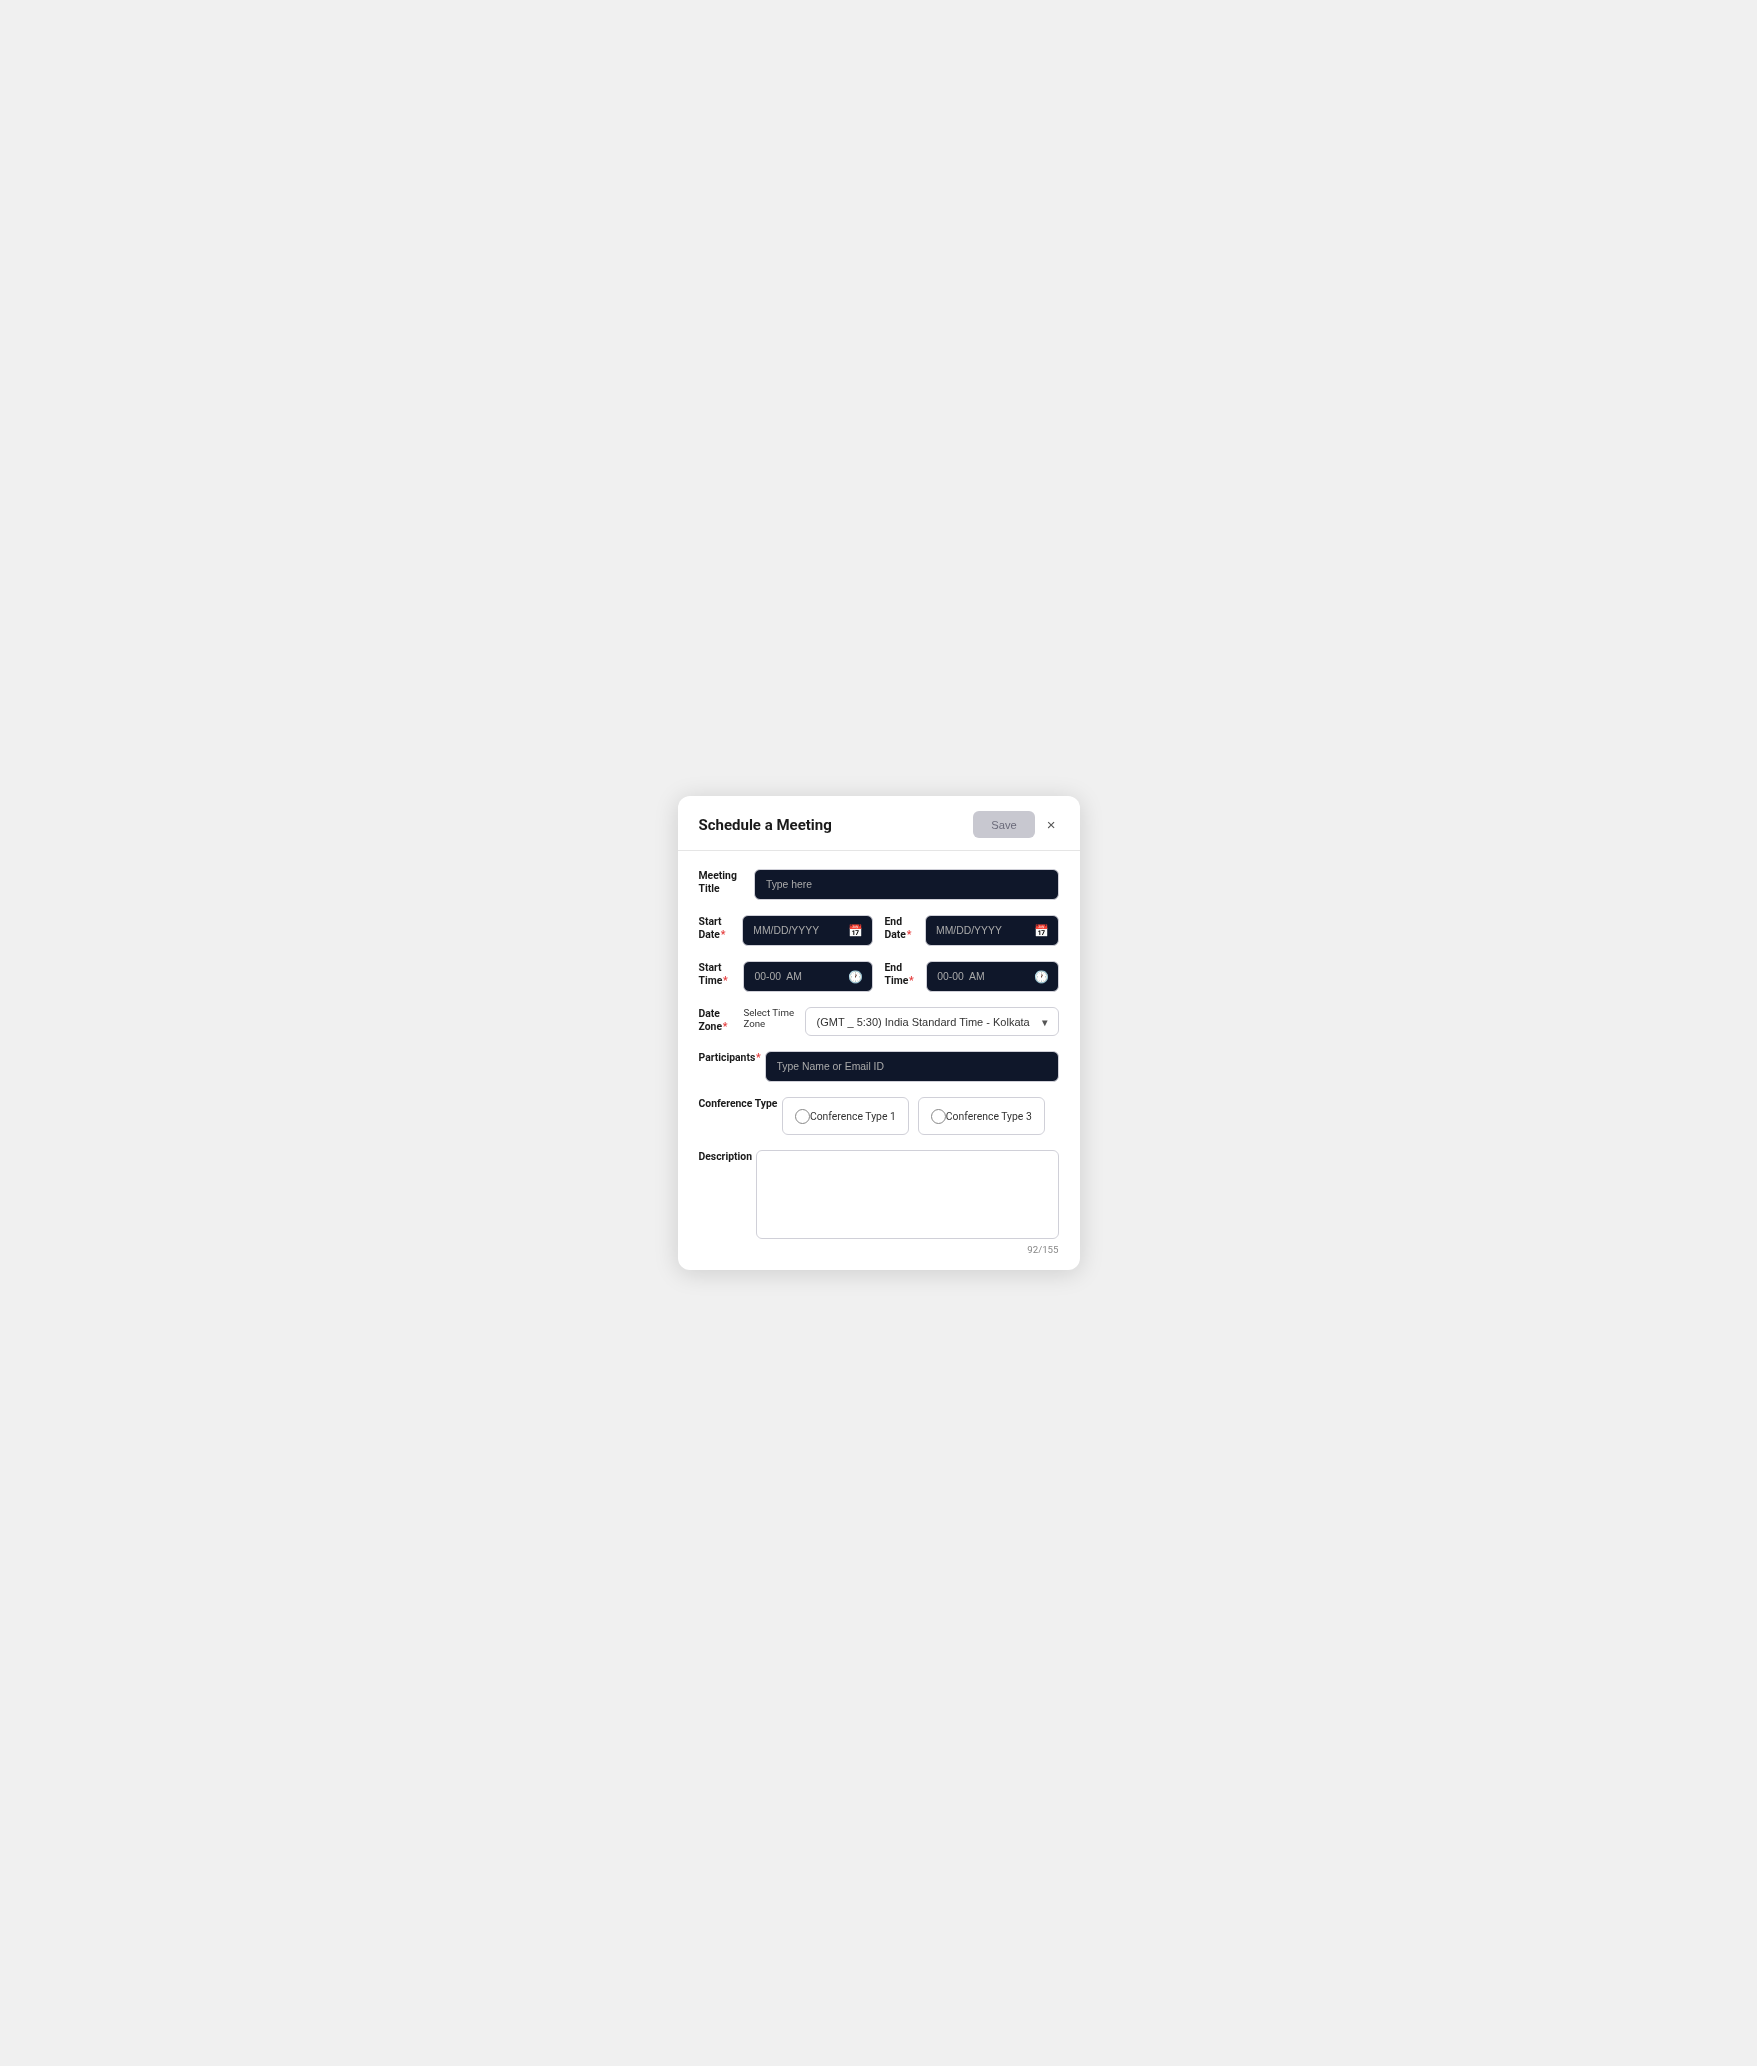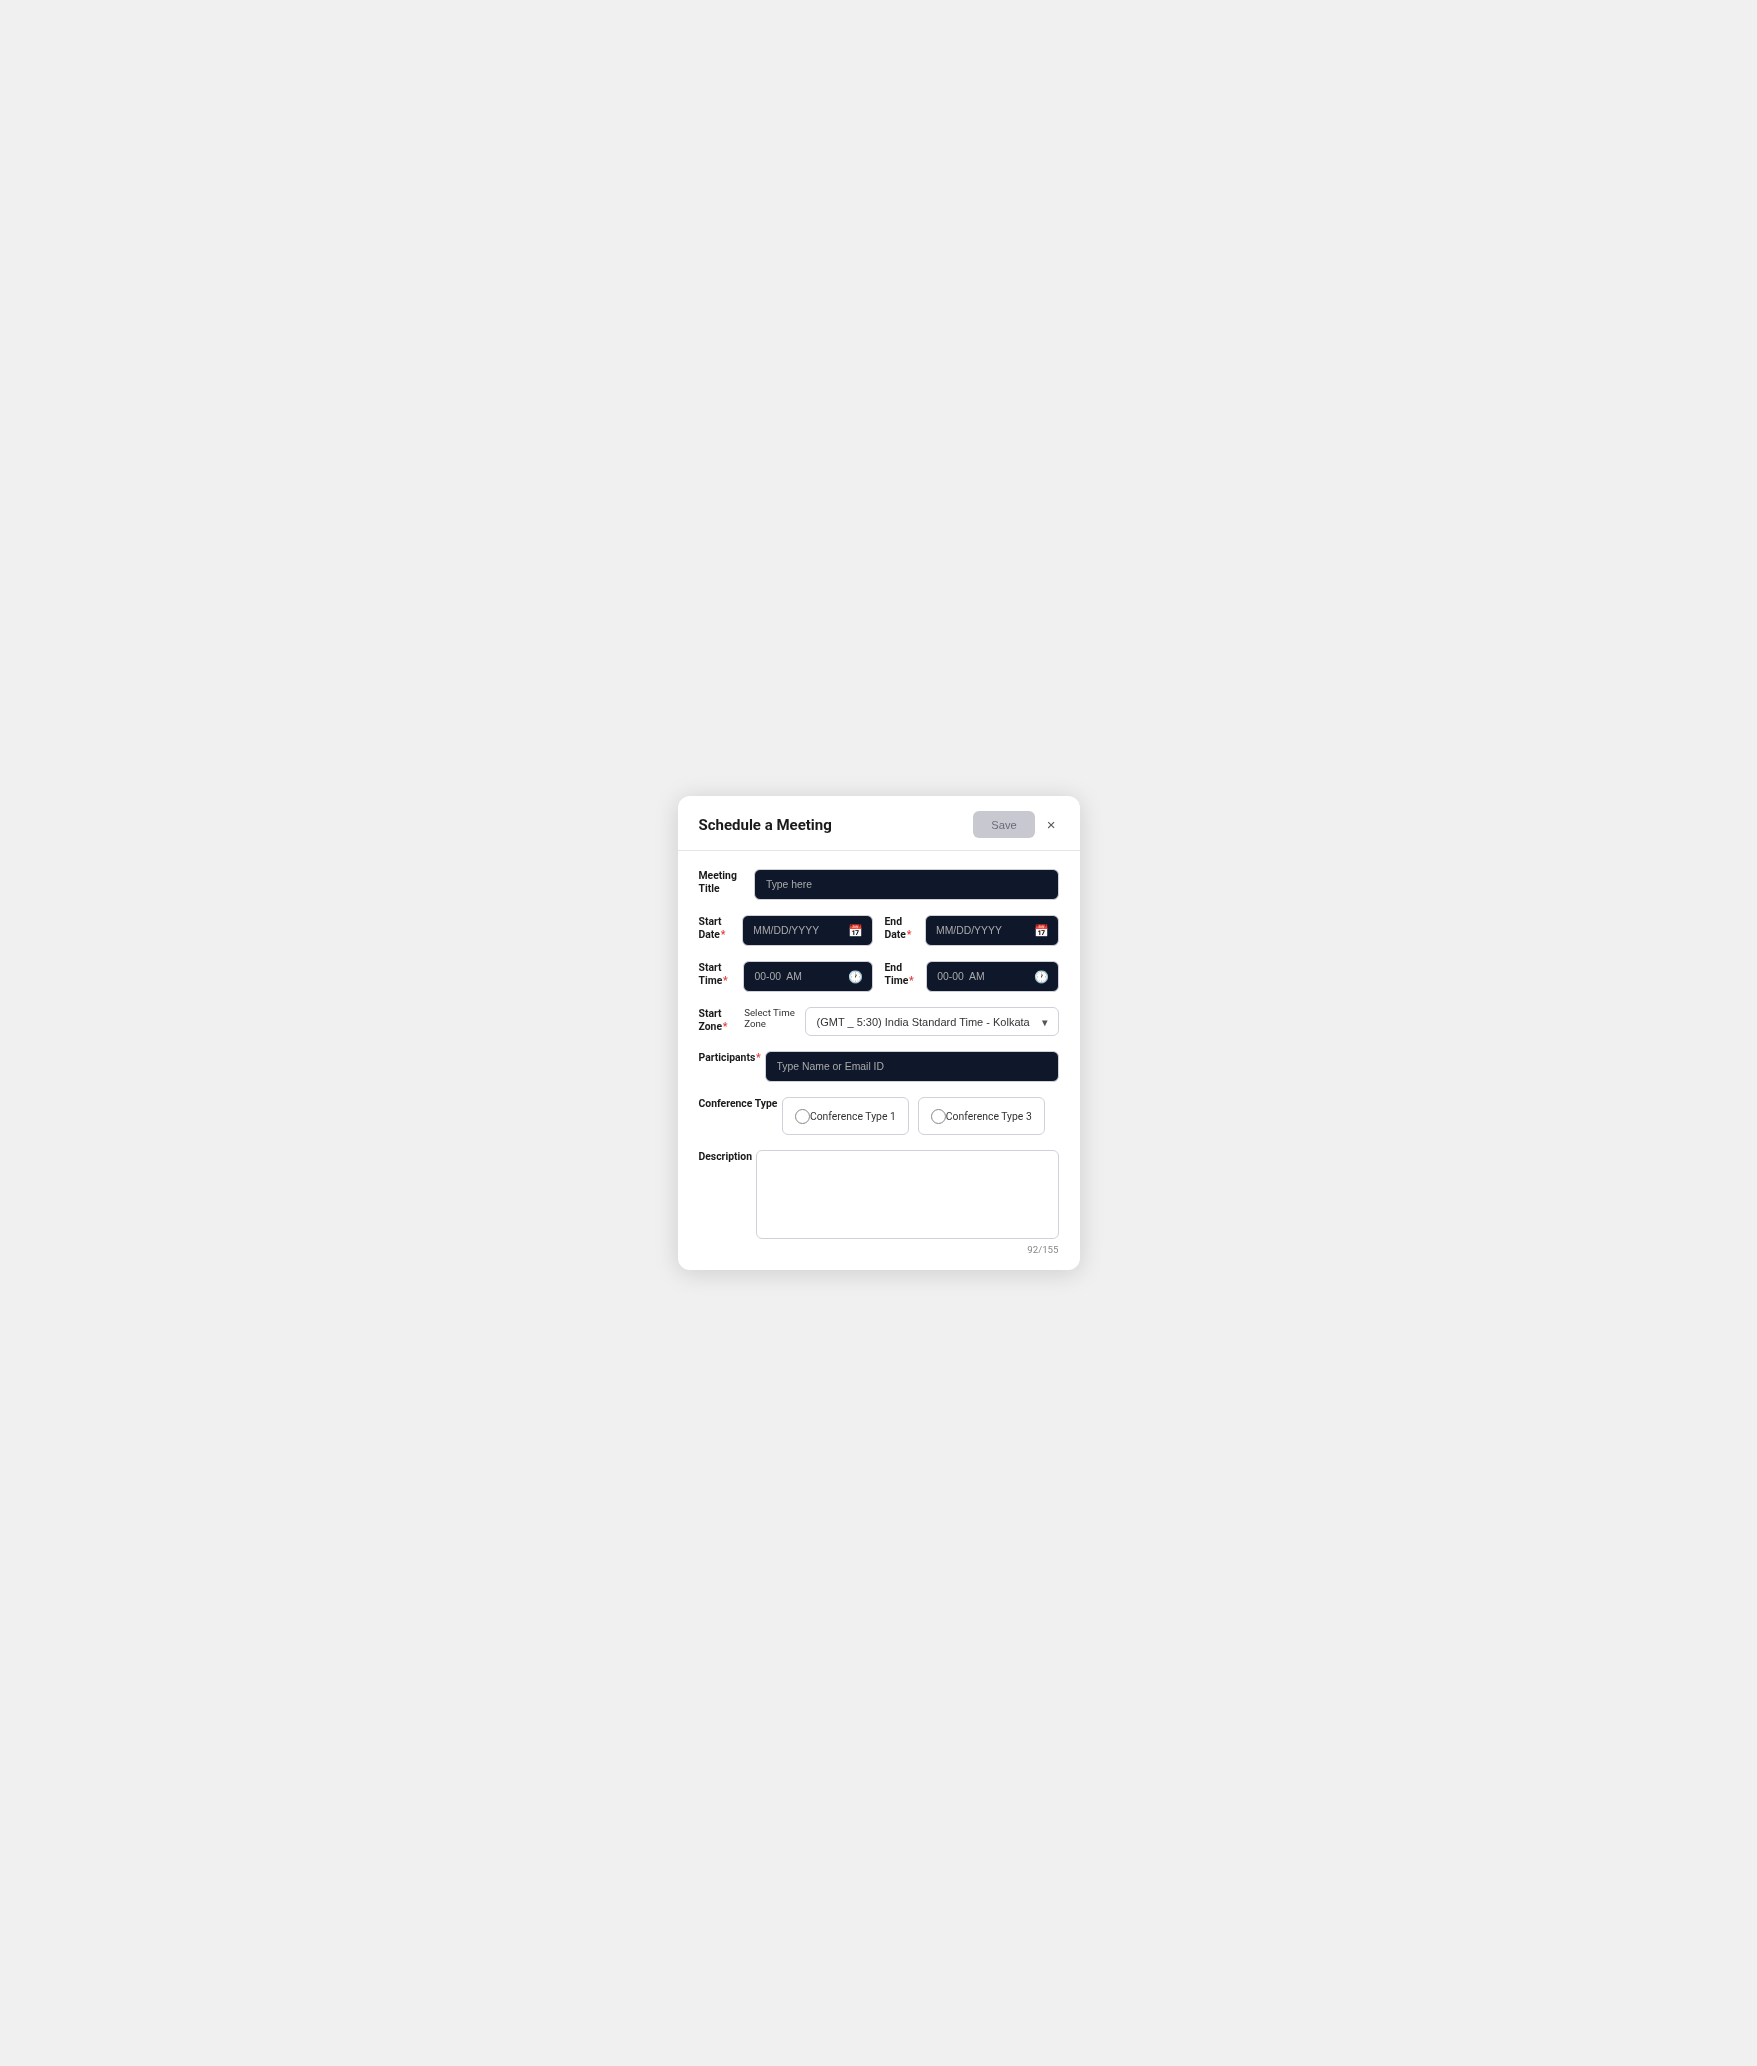--- a/index.html
+++ b/index.html
@@ -277,21 +277,21 @@
         </label>
         <div class="input-with-icon">
           <input class="form-input" type="text" placeholder="00-00  AM" style="">
           <span class="input-icon">🕐</span>
         </div>
       </div>
     </div>
 
     <div class="form-group">
       <label class="form-label">
-        <span>Start Zone</span><span class="required-star">*</span>
+        <span>Date Zone</span><span class="required-star">*</span>
       </label>
       <span class="section-sublabel">Select Time Zone</span>
       <div class="timezone-wrapper">
         <select>
           <option>(GMT _ 5:30) India Standard Time - Kolkata</option>
           <option>(GMT + 0:00) UTC</option>
           <option>(GMT - 5:00) Eastern Standard Time</option>
           <option>(GMT - 8:00) Pacific Standard Time</option>
         </select>
         <span class="timezone-arrow">▼</span>

